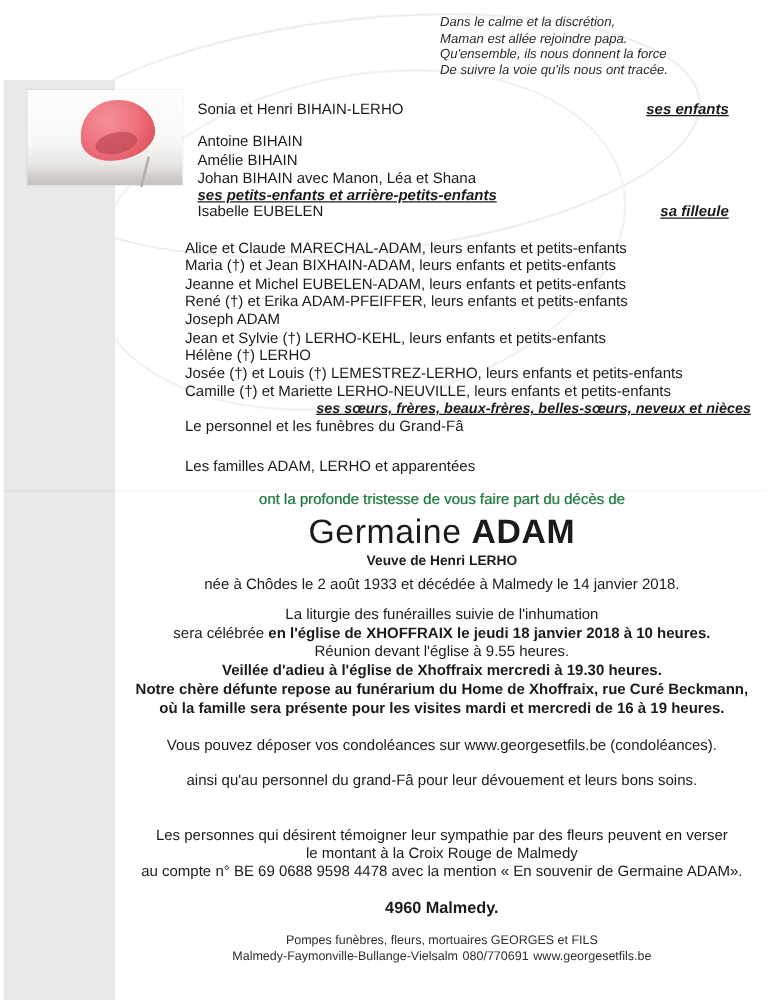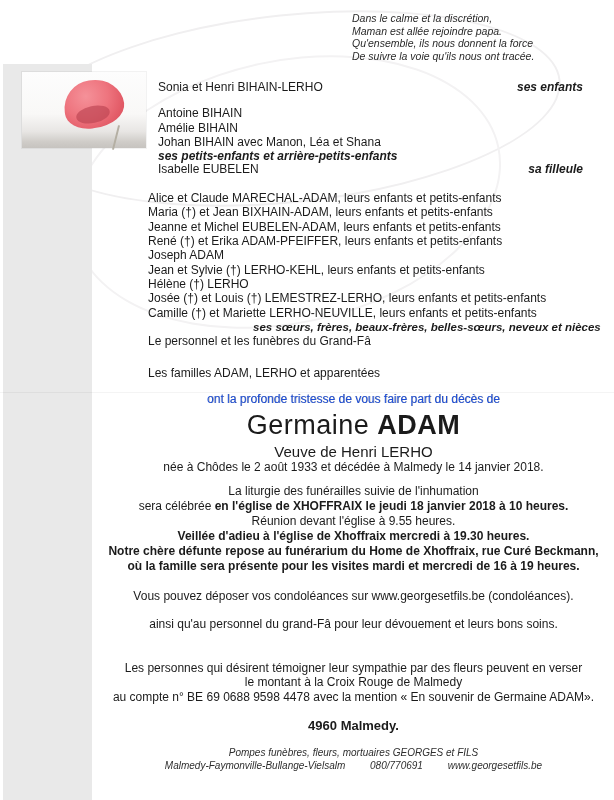--- a/index.html
+++ b/index.html
@@ -31,34 +31,34 @@
     position:absolute;left:54px;top:34px;width:34px;height:17px;
     background:#bb4352;border-radius:50%;transform:rotate(-12deg);opacity:.65;
   }
   .stem{
     position:absolute;left:93px;top:53px;width:2px;height:25px;
     background:#b4afa3;transform:rotate(14deg);
   }
   
   .txt{font-size:12px;line-height:14.35px;white-space:nowrap;}
   .poem{left:352px;top:12px;font-size:10.5px;line-height:12.6px;font-style:italic;color:#2a2a2a;}
-  .bi{font-weight:bold;font-style:italic;}
+  .bi{font-weight:bold;font-style:italic;text-decoration:underline;}
   .row{left:158px;width:425px;display:flex;justify-content:space-between;align-items:baseline;}
   .row-narrow{width:397px;flex-direction:column;}
   .names{left:158px;}
   .siblings{left:148px;top:191px;}
   .sib-label{padding-left:105px;font-size:11.5px;}
   .center-block{left:93px;width:521px;text-align:center;white-space:nowrap;}
-  .intro{color:#1d4ed8;text-shadow:0.6px 0 0 rgba(110,110,110,0.55);}
+  .intro{color:#15803d;text-shadow:0.6px 0 0 rgba(110,110,110,0.55);}
   .deceased-name{font-size:27px;line-height:30px;letter-spacing:0.5px;}
   .deceased-name b{font-weight:bold;}
-  .subtitle{font-size:15px;font-weight:normal;}
+  .subtitle{font-size:11px;font-weight:bold;}
   .city{font-size:13px;font-weight:bold;}
-  .footer{font-size:10px;line-height:13px;font-style:italic;color:#2e2e2e;}
-  .footer .gap{margin:0 22px;}
+  .footer{font-size:10px;line-height:13px;color:#2e2e2e;}
+  .footer .gap{margin:0 1px;}
 </style>
 </head>
 <body>
 
 <div id="page">
 
   <div class="abs swirl swirl1"></div>
   <div class="abs swirl swirl2"></div>
   <div class="abs gray-band"></div>
   <div class="abs tone-line"></div>

